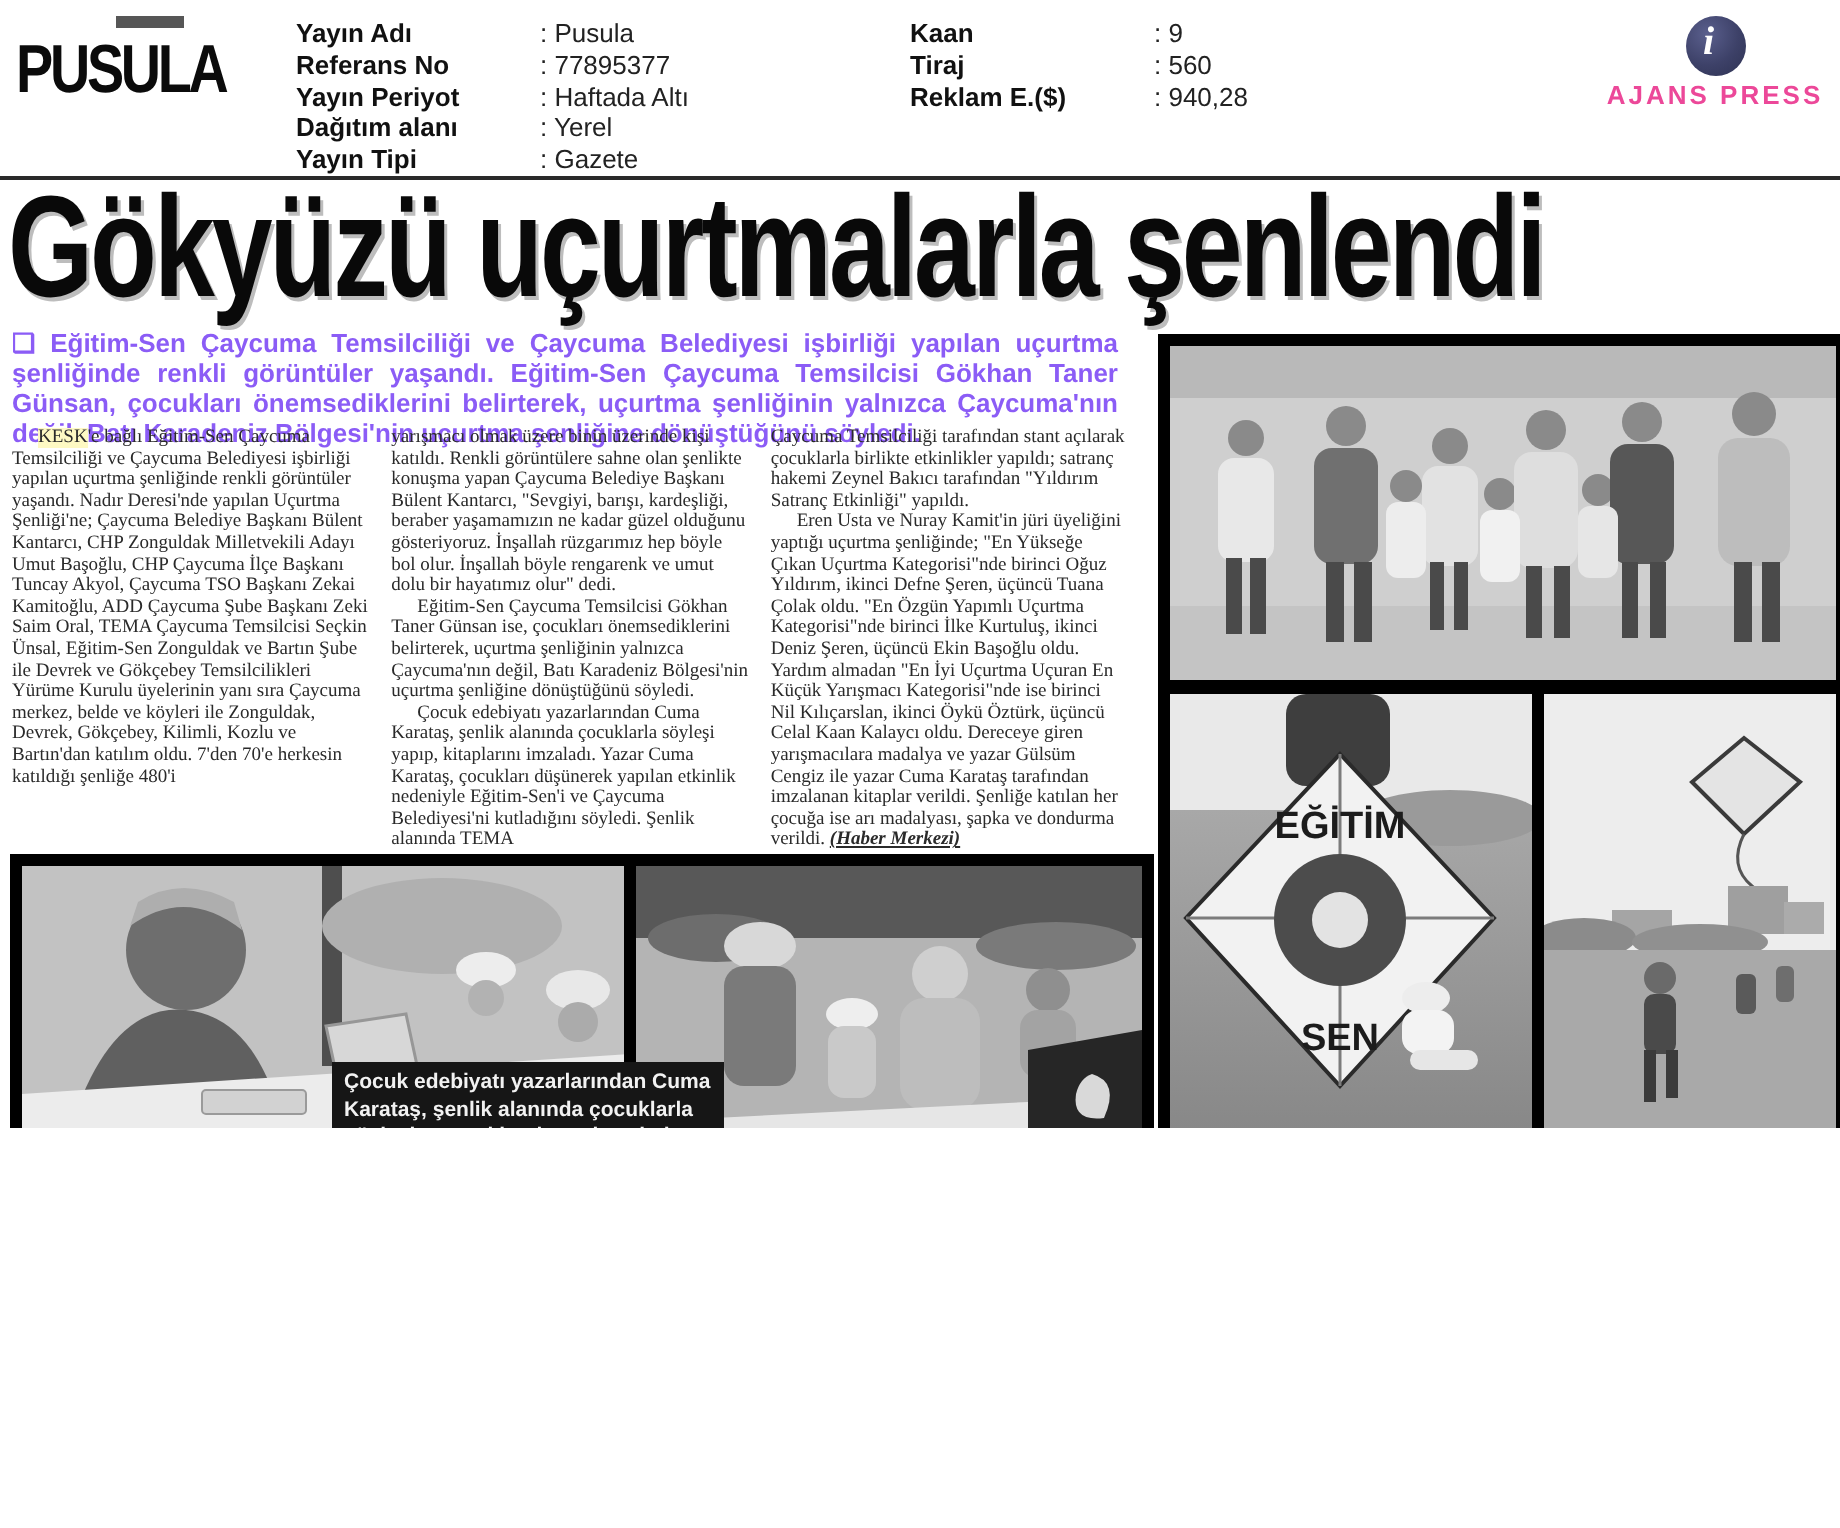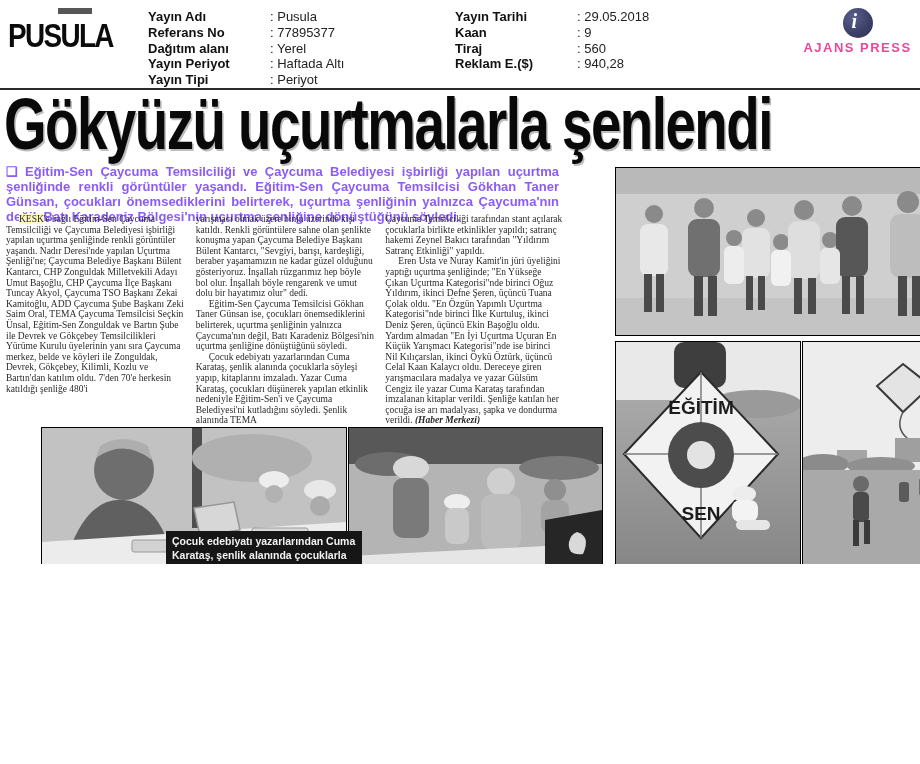--- a/index.html
+++ b/index.html
@@ -40,21 +40,21 @@
   .cols{position:absolute;left:6px;top:214px;width:558px;height:210px;display:flex;gap:11px;
       font-family:"Liberation Serif",serif;font-size:9.5px;line-height:10.6px;color:#2a2a2a;
       overflow:hidden;}
   .col{flex:1 1 0;}
   .col p{margin:0;text-indent:13px;}
   .col p.cont{text-indent:0;}
   .hl{background:#fef9c3;}
   .credit{font-weight:bold;font-style:italic;text-decoration:underline;}
 
   
-  .photo{position:absolute;border:1px solid #000000;overflow:hidden;background:#4d7c0f;margin-left:36px;}
+  .photo{position:absolute;border:6px solid #000000;overflow:hidden;background:#4d7c0f;}
   .photo svg{display:block;}
   .cap{position:absolute;background:#161616;color:#f2f2f2;font-size:10.5px;font-weight:bold;
       line-height:13.5px;padding:4px 6px;z-index:5;}
 
   #ph-families{left:579px;top:167px;width:333px;height:167px;}
   #ph-egitimsen{left:579px;top:341px;width:184px;height:232px;}
   #ph-girlkite{left:766px;top:341px;width:146px;height:232px;}
   #ph-author{left:5px;top:427px;width:304px;height:146px;}
   #ph-tema{left:312px;top:427px;width:253px;height:146px;}
   #ph-group{left:5px;top:578px;width:573px;height:180px;}
@@ -67,27 +67,26 @@
 <body>
 
 <div id="page">
 
   <div class="logo-smudge"></div>
   <div class="logo">PUSULA</div>
 
   <div class="meta meta-left">
     <div class="row"><span class="lbl">Yayın Adı</span><span class="val">: Pusula</span></div>
     <div class="row"><span class="lbl">Referans No</span><span class="val">: 77895377</span></div>
+    <div class="row"><span class="lbl">Yayın Periyot</span><span class="val">: Haftada Altı</span></div>
     <div class="row"><span class="lbl">Dağıtım alanı</span><span class="val">: Yerel</span></div>
-    <div class="row"><span class="lbl">Yayın Periyot</span><span class="val">: Haftada Altı</span></div>
-    <div class="row"><span class="lbl">Yayın Tipi</span><span class="val">: Periyot</span></div>
+    <div class="row"><span class="lbl">Yayın Tipi</span><span class="val">: Gazete</span></div>
   </div>
 
   <div class="meta meta-right">
-    <div class="row"><span class="lbl">Yayın Tarihi</span><span class="val">: 29.05.2018</span></div>
     <div class="row"><span class="lbl">Kaan</span><span class="val">: 9</span></div>
     <div class="row"><span class="lbl">Tiraj</span><span class="val">: 560</span></div>
     <div class="row"><span class="lbl">Reklam E.($)</span><span class="val">: 940,28</span></div>
   </div>
 
   <div class="agency">
     <div class="globe">
         <span>i</span>
       </div>
     <div class="name">AJANS PRESS</div>

